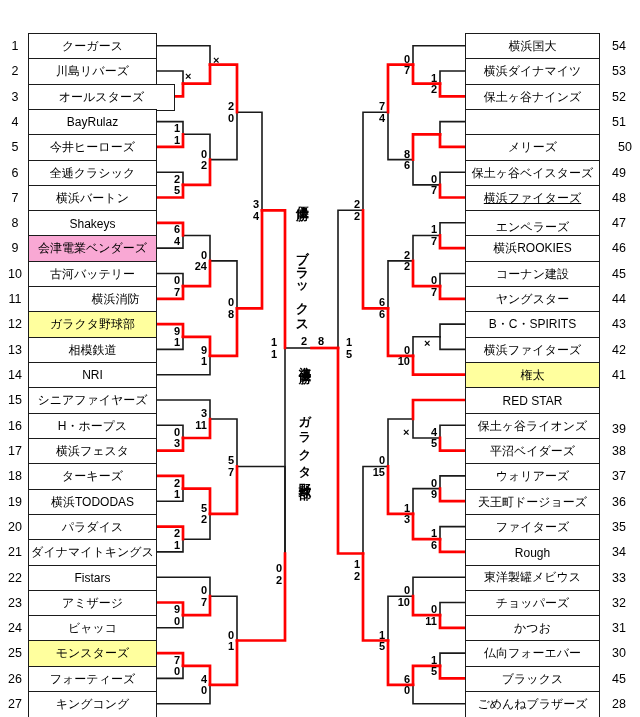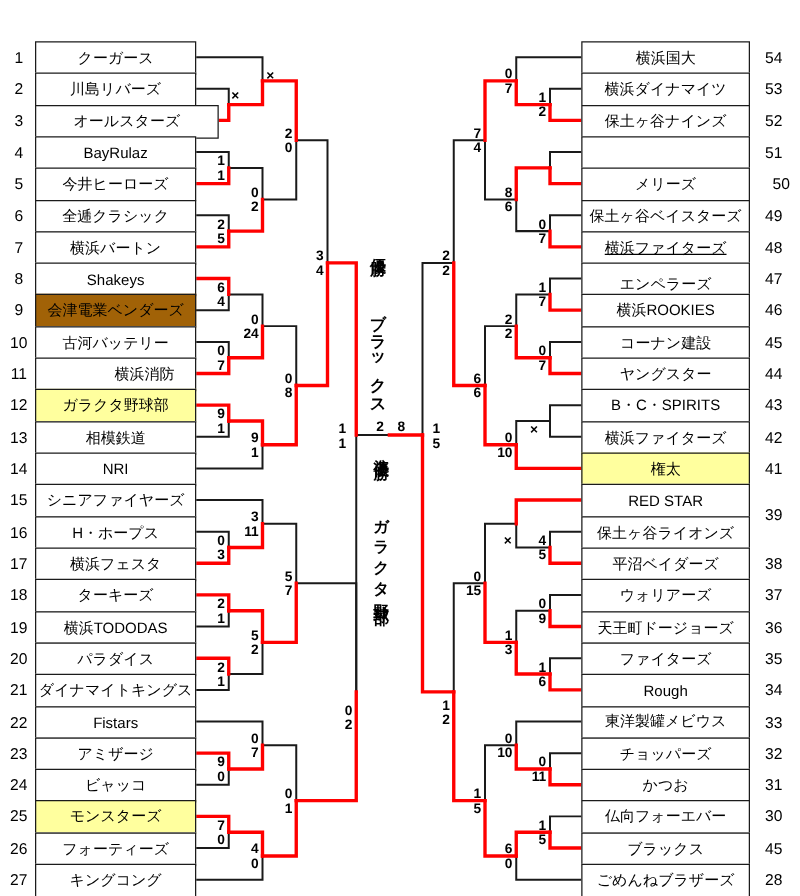--- a/index.html
+++ b/index.html
@@ -254,21 +254,21 @@
       </div>
       <div class="seed" style="top: 165.55px; left: 2px;">6</div>
       <div class="team-box" style="top: 184.86px; left: 28px; width: 129px; height: 26.91px; background: rgb(255, 255, 255);">
         <span>横浜バートン</span>
       </div>
       <div class="seed" style="top: 190.86px; left: 2px;">7</div>
       <div class="team-box" style="top: 210.17px; left: 28px; width: 129px; height: 26.91px; background: rgb(255, 255, 255);">
         <span>Shakeys</span>
       </div>
       <div class="seed" style="top: 216.17px; left: 2px;">8</div>
-      <div class="team-box" style="top: 235.48px; left: 28px; width: 129px; height: 26.91px; background: #a16207; align-items: center;">
+      <div class="team-box" style="top: 235.48px; left: 28px; width: 129px; height: 26.91px; background: #f9a8d4; align-items: center;">
         <span>会津電業ベンダーズ</span>
       </div>
       <div class="seed" style="top: 241.48px; left: 2px;">9</div>
       <div class="team-box" style="top: 260.79px; left: 28px; width: 129px; height: 26.91px; background: rgb(255, 255, 255);">
         <span>古河バッテリー</span>
       </div>
       <div class="seed" style="top: 266.79px; left: 2px;">10</div>
       <div class="team-box" style="top: 286.1px; left: 28px; width: 129px; height: 26.91px; background: rgb(255, 255, 255); padding-left: 46px;">
         <span>横浜消防</span>
       </div>
@@ -393,21 +393,21 @@
         <span>権太</span>
       </div>
       <div class="seed" style="top: 368.03px; left: 606px;">41</div>
       <div class="team-box" style="top: 387.34px; left: 465px; width: 135px; height: 26.91px; background: rgb(255, 255, 255);">
         <span>RED STAR</span>
       </div>
       <div class="seed" style="top: 393.34px; left: 636px;">40</div>
       <div class="team-box" style="top: 412.65px; left: 465px; width: 135px; height: 26.91px; background: rgb(255, 255, 255);">
         <span>保土ヶ谷ライオンズ</span>
       </div>
-      <div class="seed" style="top: 405px; left: 606px;">39</div>
+      <div class="seed" style="top: 422px; left: 606px;">39</div>
       <div class="team-box" style="top: 437.96px; left: 465px; width: 135px; height: 26.91px; background: rgb(255, 255, 255);">
         <span>平沼ベイダーズ</span>
       </div>
       <div class="seed" style="top: 443.96px; left: 606px;">38</div>
       <div class="team-box" style="top: 463.27px; left: 465px; width: 135px; height: 26.91px; background: rgb(255, 255, 255);">
         <span>ウォリアーズ</span>
       </div>
       <div class="seed" style="top: 469.27px; left: 606px;">37</div>
       <div class="team-box" style="top: 488.58px; left: 465px; width: 135px; height: 26.91px; background: rgb(255, 255, 255);">
         <span>天王町ドージョーズ</span>

